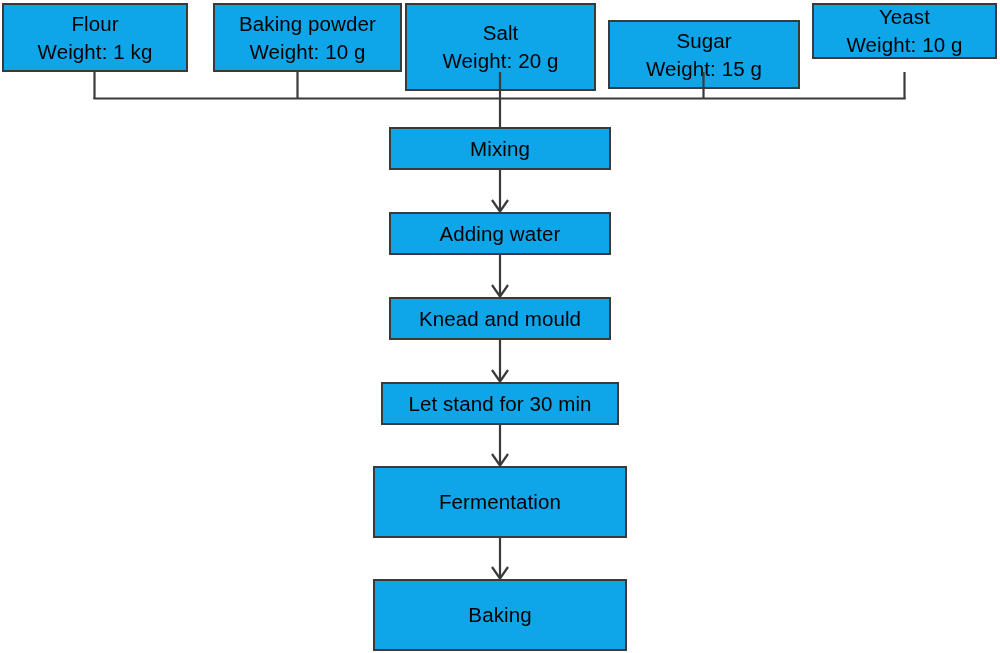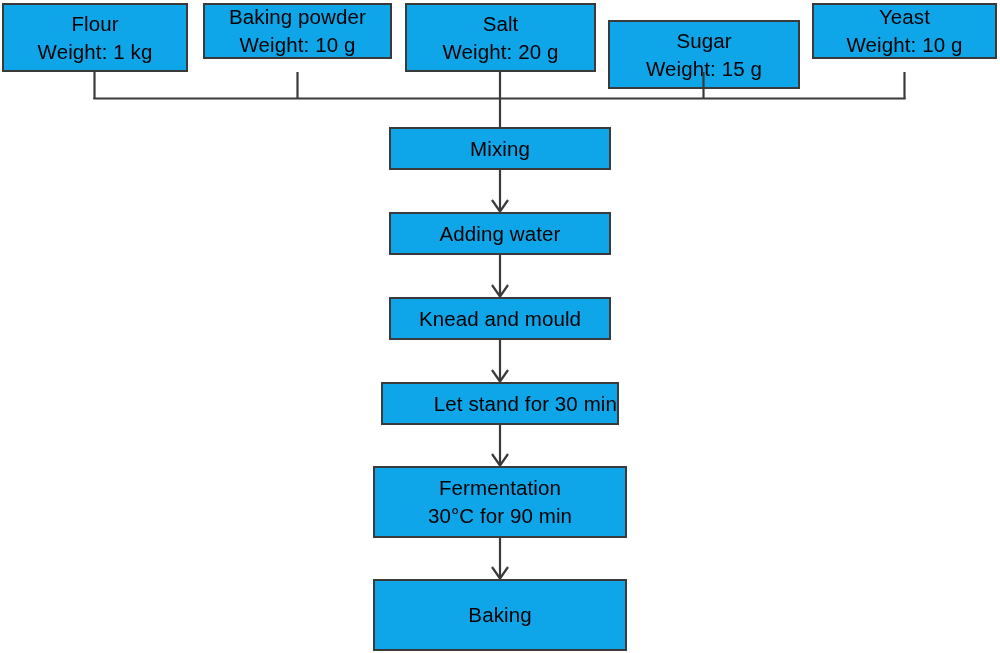--- a/index.html
+++ b/index.html
@@ -76,26 +76,26 @@
 </head>
 <body>
 
 <div id="diagram">
 
   <div class="node" style="left:2px; top:3px; width:186px; height:69px;">
     <span class="line1">Flour</span>
     <span class="line2">Weight: 1 kg</span>
   </div>
 
-  <div class="node" style="left:203px; top:3px; width:189px; height:56px;">
+  <div class="node" style="left:213px; top:3px; width:189px; height:69px;">
     <span class="line1">Baking powder</span>
     <span class="line2">Weight: 10 g</span>
   </div>
 
-  <div class="node" style="left:405px; top:3px; width:191px; height:69px;">
+  <div class="node" style="left:405px; top:3px; width:191px; height:88px;">
     <span class="line1">Salt</span>
     <span class="line2">Weight: 20 g</span>
   </div>
 
   <div class="node" style="left:608px; top:20px; width:192px; height:69px;">
     <span class="line1">Sugar</span>
     <span class="line2">Weight: 15 g</span>
   </div>
 
   <div class="node" style="left:812px; top:3px; width:185px; height:56px;">
@@ -108,27 +108,26 @@
   </div>
 
   <div class="node single" style="left:389px; top:127px; width:222px; height:43px;">
     <span class="line1">Mixing</span>
   </div>
 
   <div class="node single" style="left:389px; top:297px; width:222px; height:43px;">
     <span class="line1">Knead and mould</span>
   </div>
 
-  <div class="node single" style="left:381px; top:382px; width:238px; height:43px;align-items:flex-end;">
+  <div class="node single" style="left:381px; top:382px; width:238px; height:43px;">
     <span class="line1">Let stand for 30 min</span>
   </div>
 
   <div class="node" style="left:373px; top:466px; width:254px; height:72px;">
     <span class="line1">Fermentation</span>
-    <span class="line2">30°C for 90 min</span>
   </div>
 
   <div class="node" style="left:373px; top:579px; width:254px; height:72px;">
     <span class="line1">Baking</span>
   </div>
 
   <svg id="wires" viewBox="0 0 1000 653">
 
     <line class="bus" x1="94.5" y1="72" x2="94.5" y2="99"></line>
     <line class="bus" x1="297.5" y1="72" x2="297.5" y2="99"></line>

